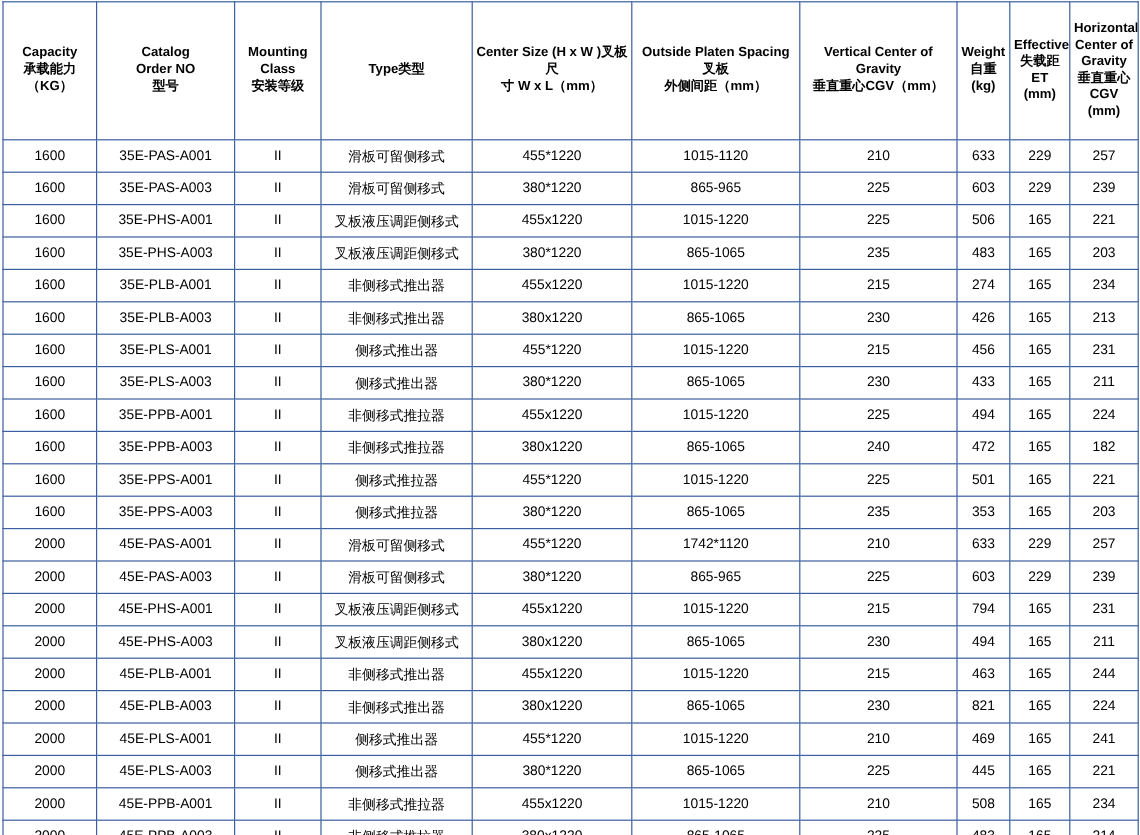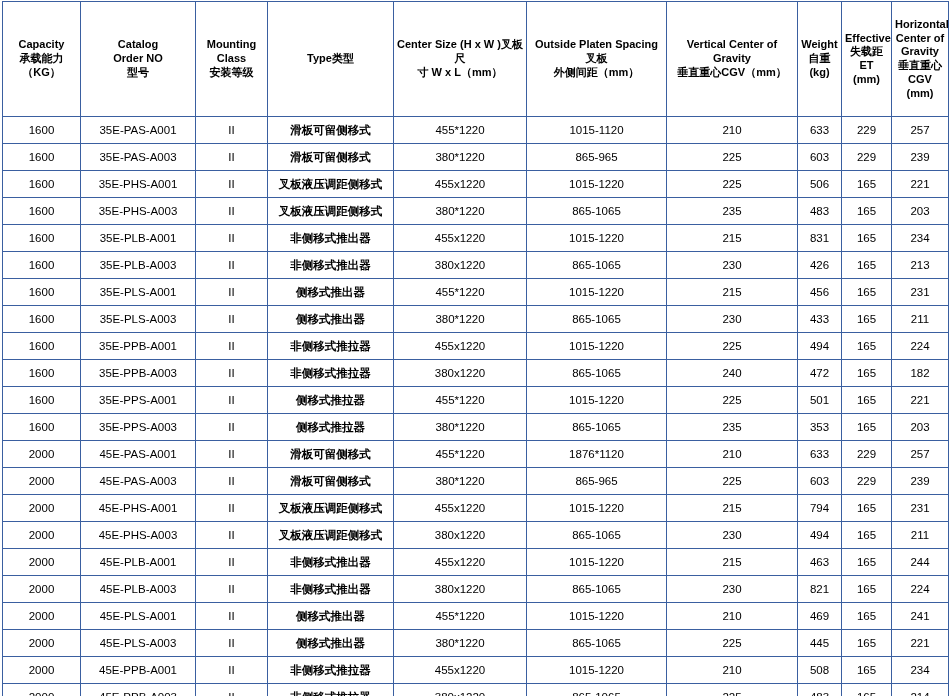--- a/index.html
+++ b/index.html
@@ -46,21 +46,21 @@
   .col-capacity   { width: 78px; }
   .col-catalog    { width: 115px; }
   .col-mounting   { width: 72px; }
   .col-type       { width: 126px; }
   .col-platen     { width: 133px; }
   .col-outside    { width: 140px; }
   .col-vcg        { width: 131px; }
   .col-weight     { width: 44px; }
   .col-et         { width: 50px; }
   .col-cgh        { width: 57px; }
-  td.type-cell { font-family: "DejaVu Sans", sans-serif; font-size: 11.5px; font-weight: bold; }
+  td.type-cell { font-family: "DejaVu Sans", sans-serif; font-size: 11.5px; }
 </style>
 </head>
 <body>
 
 <table class="spec-table">
   <colgroup>
     <col class="col-capacity">
     <col class="col-catalog">
     <col class="col-mounting">
     <col class="col-type">
@@ -172,21 +172,21 @@
         <td>203</td>
       </tr>
       <tr>
         <td>1600</td>
         <td>35E-PLB-A001</td>
         <td>II</td>
         <td class="type-cell">非侧移式推出器</td>
         <td>455x1220</td>
         <td>1015-1220</td>
         <td>215</td>
-        <td>831</td>
+        <td>274</td>
         <td>165</td>
         <td>234</td>
       </tr>
       <tr>
         <td>1600</td>
         <td>35E-PLB-A003</td>
         <td>II</td>
         <td class="type-cell">非侧移式推出器</td>
         <td>380x1220</td>
         <td>865-1065</td>
@@ -266,21 +266,21 @@
         <td>353</td>
         <td>165</td>
         <td>203</td>
       </tr>
       <tr>
         <td>2000</td>
         <td>45E-PAS-A001</td>
         <td>II</td>
         <td class="type-cell">滑板可留侧移式</td>
         <td>455*1220</td>
-        <td>1876*1120</td>
+        <td>1742*1120</td>
         <td>210</td>
         <td>633</td>
         <td>229</td>
         <td>257</td>
       </tr>
       <tr>
         <td>2000</td>
         <td>45E-PAS-A003</td>
         <td>II</td>
         <td class="type-cell">滑板可留侧移式</td>

